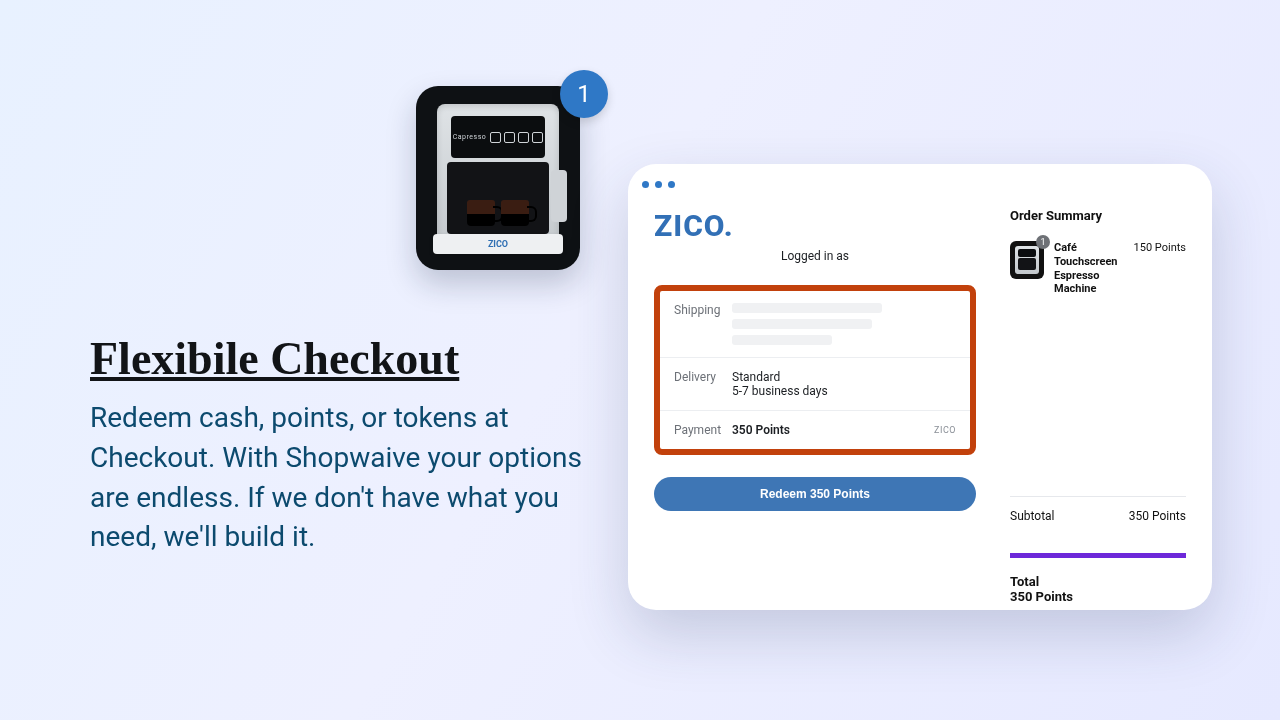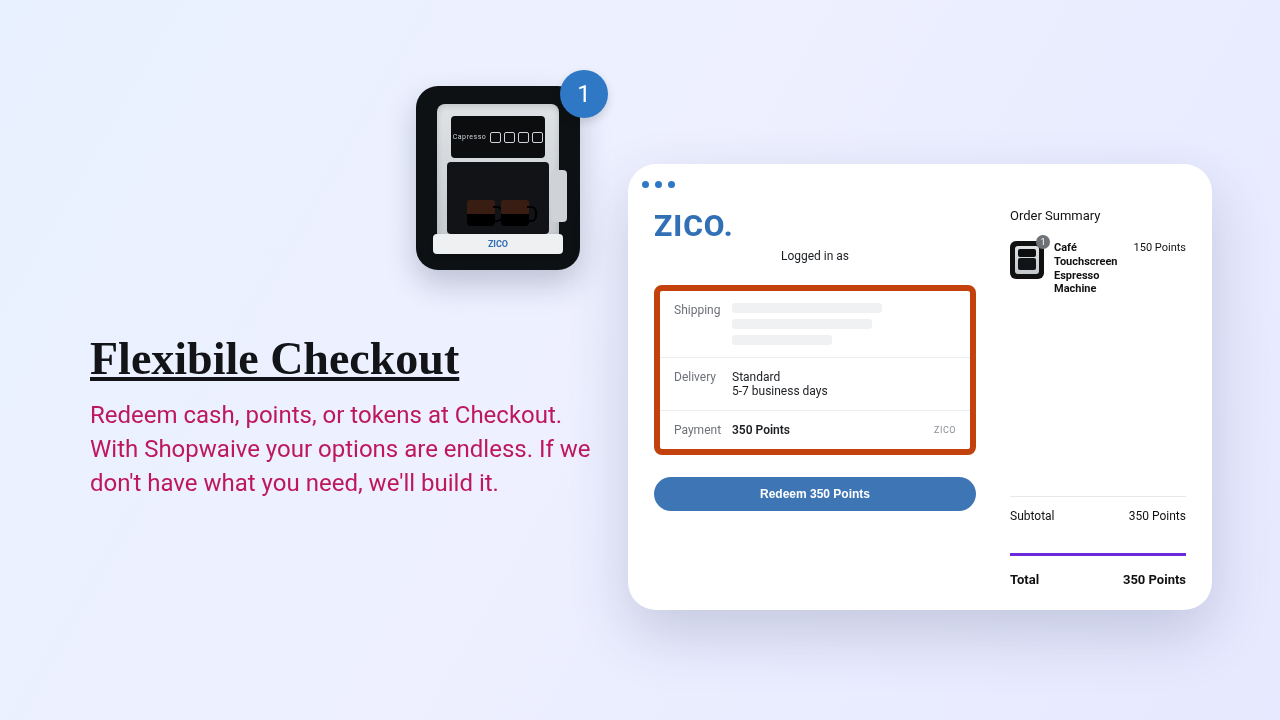--- a/index.html
+++ b/index.html
@@ -30,21 +30,21 @@
   .machine .cup::after{content:"";position:absolute;right:-8px;top:6px;width:8px;height:12px;
     border:2px solid #000;border-left:none;border-radius:0 6px 6px 0;}
   .machine .wand{position:absolute;right:-8px;top:66px;width:16px;height:52px;border-radius:4px;
     background:#cfd3d7;}
   .machine .base{position:absolute;left:-4px;right:-4px;bottom:-2px;height:20px;border-radius:4px;
     background:#eef0f2;display:flex;align-items:center;justify-content:center;
     font-size:9px;font-weight:700;color:#2f6fb3;box-shadow:0 2px 4px rgba(0,0,0,.15);}
   .headline{position:absolute;left:90px;top:332px;
     font-family:Georgia,"Times New Roman",serif;font-weight:700;font-size:46px;color:#121417;text-decoration:underline;}
   .subcopy{position:absolute;left:90px;top:398px;width:510px;
-    font-size:24px;line-height:1.42;color:#be185d;}
+    font-size:28px;line-height:1.42;color:#0c4a6e;}
   
   .window{position:absolute;left:628px;top:164px;width:584px;height:446px;border-radius:28px;
     background:#fff;box-shadow:0 24px 60px rgba(40,55,95,.20);}
   .titlebar{height:24px;display:flex;align-items:center;gap:6px;padding:8px 14px 0 14px;}
   .titlebar span{width:7px;height:7px;border-radius:50%;background:#2f78c6;}
   .panes{position:absolute;top:24px;left:0;right:0;bottom:0;display:flex;}
   .left-pane{flex:0 0 322px;padding:20px 22px 0 26px;}
   .right-pane{flex:1;padding:20px 26px 0 12px;}
   .brand-logo{font-size:30px;font-weight:800;letter-spacing:1px;color:#3270b6;}
   .brand-logo .dot{color:#3270b6;}
@@ -55,35 +55,35 @@
   .row:last-child{border-bottom:none;}
   .row .label{width:58px;color:#6d7178;}
   .row .val{flex:1;color:#1b1e22;font-weight:600;}
   .row .val.normal{font-weight:400;}
   .row .edit{font-size:9px;letter-spacing:.5px;color:#8a8f97;cursor:pointer;align-self:center;}
   .ph-line{height:10px;border-radius:3px;background:#f0f1f3;margin-bottom:6px;}
   .ph-line.w1{width:150px;} .ph-line.w2{width:140px;} .ph-line.w3{width:100px;}
   .redeem-btn{margin-top:22px;height:34px;border:none;border-radius:17px;width:100%;
     background:#3e76b5;color:#fff;font-size:12px;font-weight:600;cursor:pointer;}
   
-  .os-title{font-size:13px;font-weight:400;color:#111;}
+  .os-title{font-size:13px;font-weight:700;color:#111;}
   .os-item{display:flex;align-items:flex-start;gap:10px;margin-top:18px;}
   .thumb-wrap{position:relative;}
   .thumb{width:34px;height:38px;border-radius:6px;background:#111;display:flex;align-items:center;justify-content:center;}
   .mini-machine{width:24px;height:28px;border-radius:3px;background:linear-gradient(#dfe3e6,#c3c8cc);position:relative;}
   .mini-machine::before{content:"";position:absolute;top:3px;left:3px;right:3px;height:8px;background:#0b0d0f;border-radius:2px;}
   .mini-machine::after{content:"";position:absolute;top:12px;left:3px;right:3px;bottom:4px;background:#121316;border-radius:2px;}
   .thumb-badge{position:absolute;top:-6px;right:-6px;width:14px;height:14px;border-radius:50%;
     background:#6e7176;color:#fff;font-size:9px;display:flex;align-items:center;justify-content:center;}
   .os-item .name{flex:1;font-size:11px;font-weight:700;color:#111;line-height:1.25;}
   .os-item .price{font-size:11px;color:#111;white-space:nowrap;}
   .os-line{display:flex;justify-content:space-between;font-size:12px;color:#111;margin-top:10px;}
   .os-sep-top{border-top:1px solid #e6e8ec;margin-top:200px;padding-top:12px;}
   .os-total{display:flex;justify-content:space-between;font-size:13px;font-weight:700;color:#111;
-    border-top:3px solid #6d28d9;margin-top:30px;padding-top:16px;}
+    border-top:5px solid #6d28d9;margin-top:30px;padding-top:16px;flex-direction:column;}
 </style>
 </head>
 <body>
 
 <div class="bg"></div>
 
 <div class="hero-tile">
   <div class="machine">
     <div class="screen">
       <div class="brand">Capresso</div>

